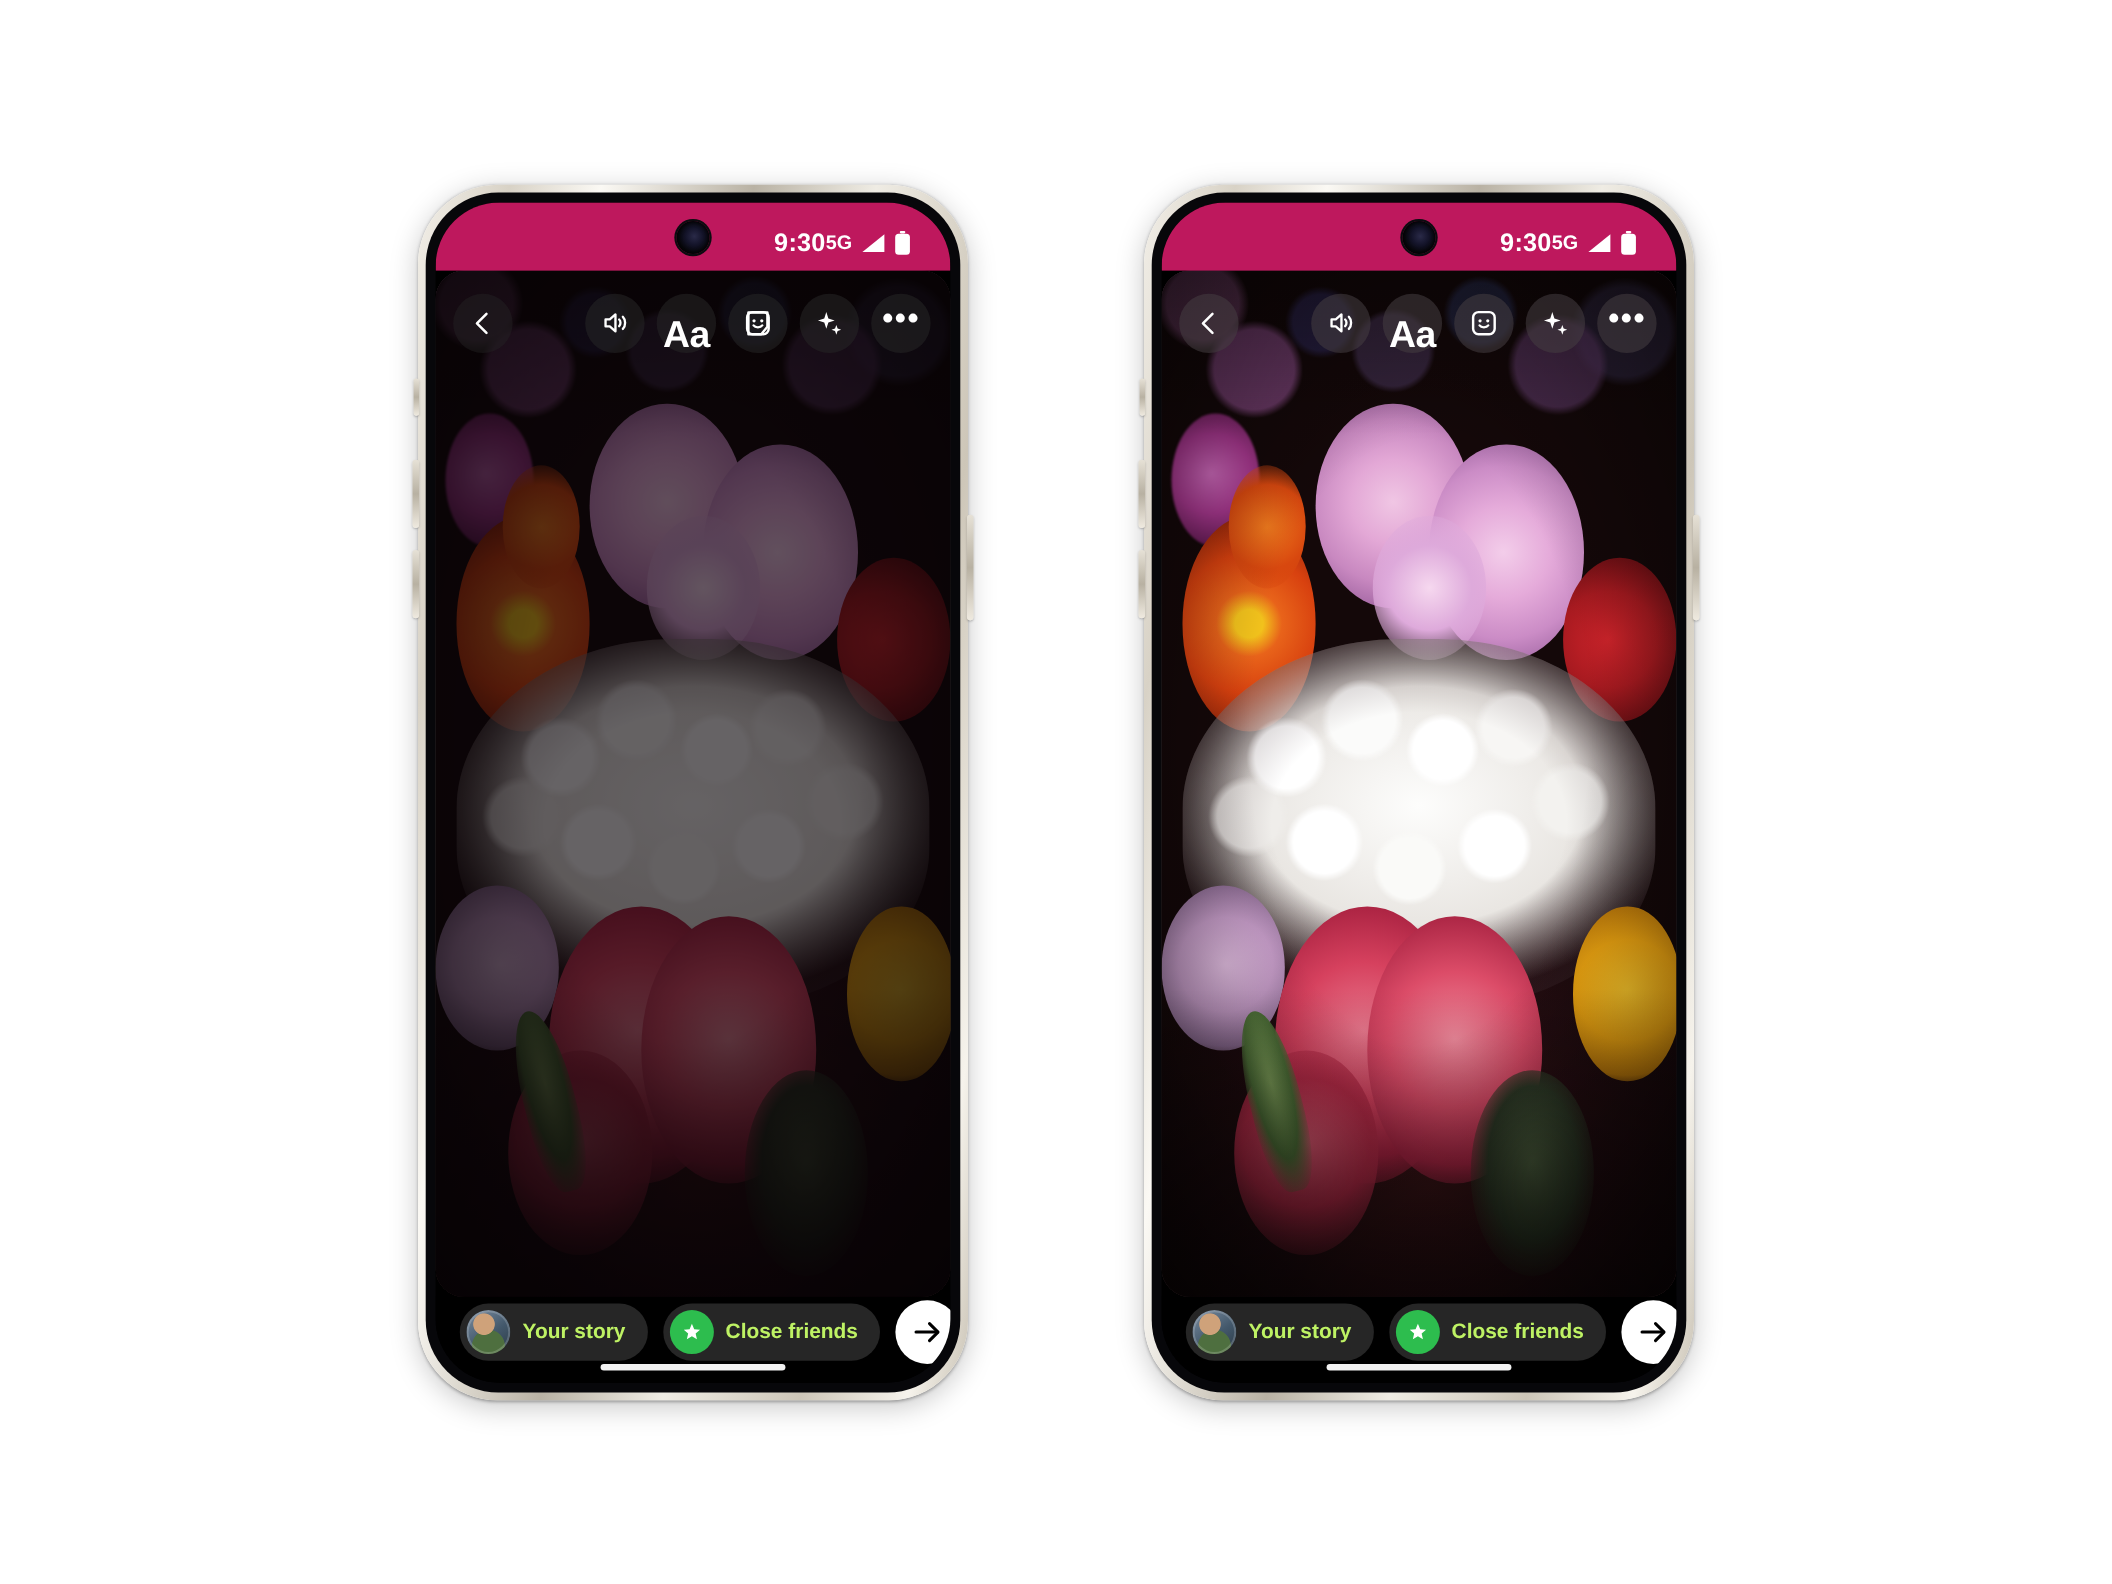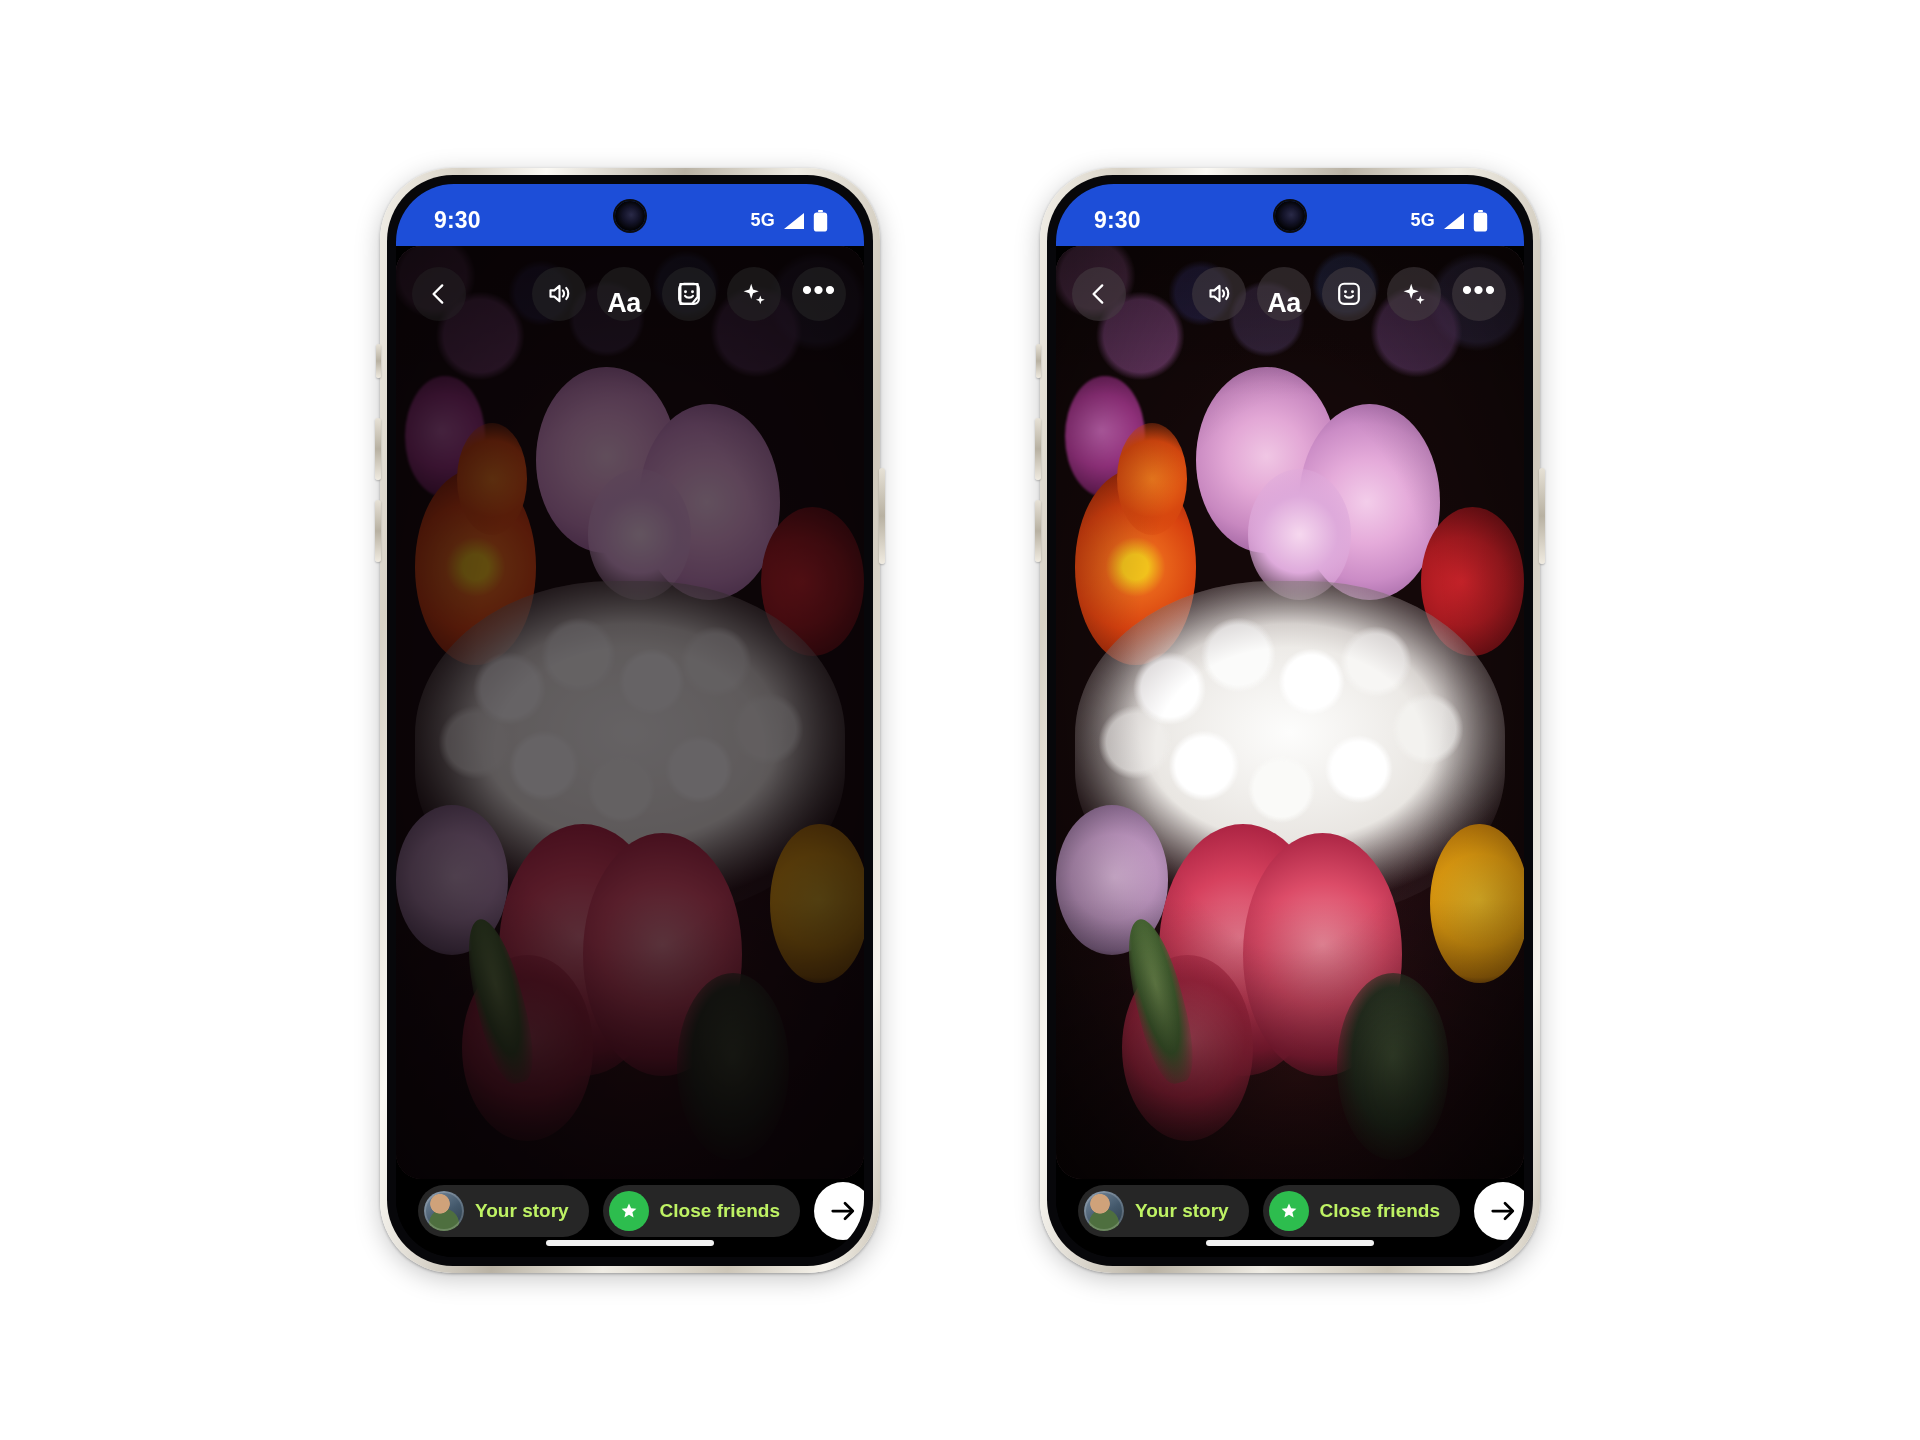--- a/index.html
+++ b/index.html
@@ -56,24 +56,24 @@
   }
   .btn-silence { left: -4px; top: 176px; width: 5px; height: 34px; }
   .btn-volup   { left: -5px; top: 250px; width: 6px; height: 62px; }
   .btn-voldn   { left: -5px; top: 332px; width: 6px; height: 62px; }
   .btn-power   { right: -5px; top: 300px; width: 6px; height: 96px; }
 
   
   .statusbar {
     position: relative;
     height: 62px;
-    background: #1d4ed8;
-    display: flex;
-    align-items: center;
-    justify-content: space-between;
+    background: #be185d;
+    display: flex;
+    align-items: center;
+    justify-content: flex-end;
     padding: 12px 36px 0 38px;
     z-index: 6;
   }
   .status-time {
     color: #fff;
     font-size: 23px;
     font-weight: 600;
     letter-spacing: .2px;
   }
   .status-right {
@@ -270,21 +270,21 @@
     align-items: center;
     justify-content: center;
     color: #fff;
     flex: 0 0 auto;
     margin-left: 11px;
     cursor: pointer;
   }
   .tb-btn.back { margin-left: 0; background: rgba(38,38,38,0.42); }
   .tb-btn.bright { background: rgba(70,62,66,0.55); }
   .tb-aa {
-    font-size: 27px;
+    font-size: 34px;
     font-weight: 600;
     letter-spacing: -.5px;
     line-height: 1;
     font-family: "Liberation Sans", sans-serif;
     margin-top: 20px;
   }
   .tb-dots {
     font-size: 30px;
     line-height: 0;
     letter-spacing: 1px;

